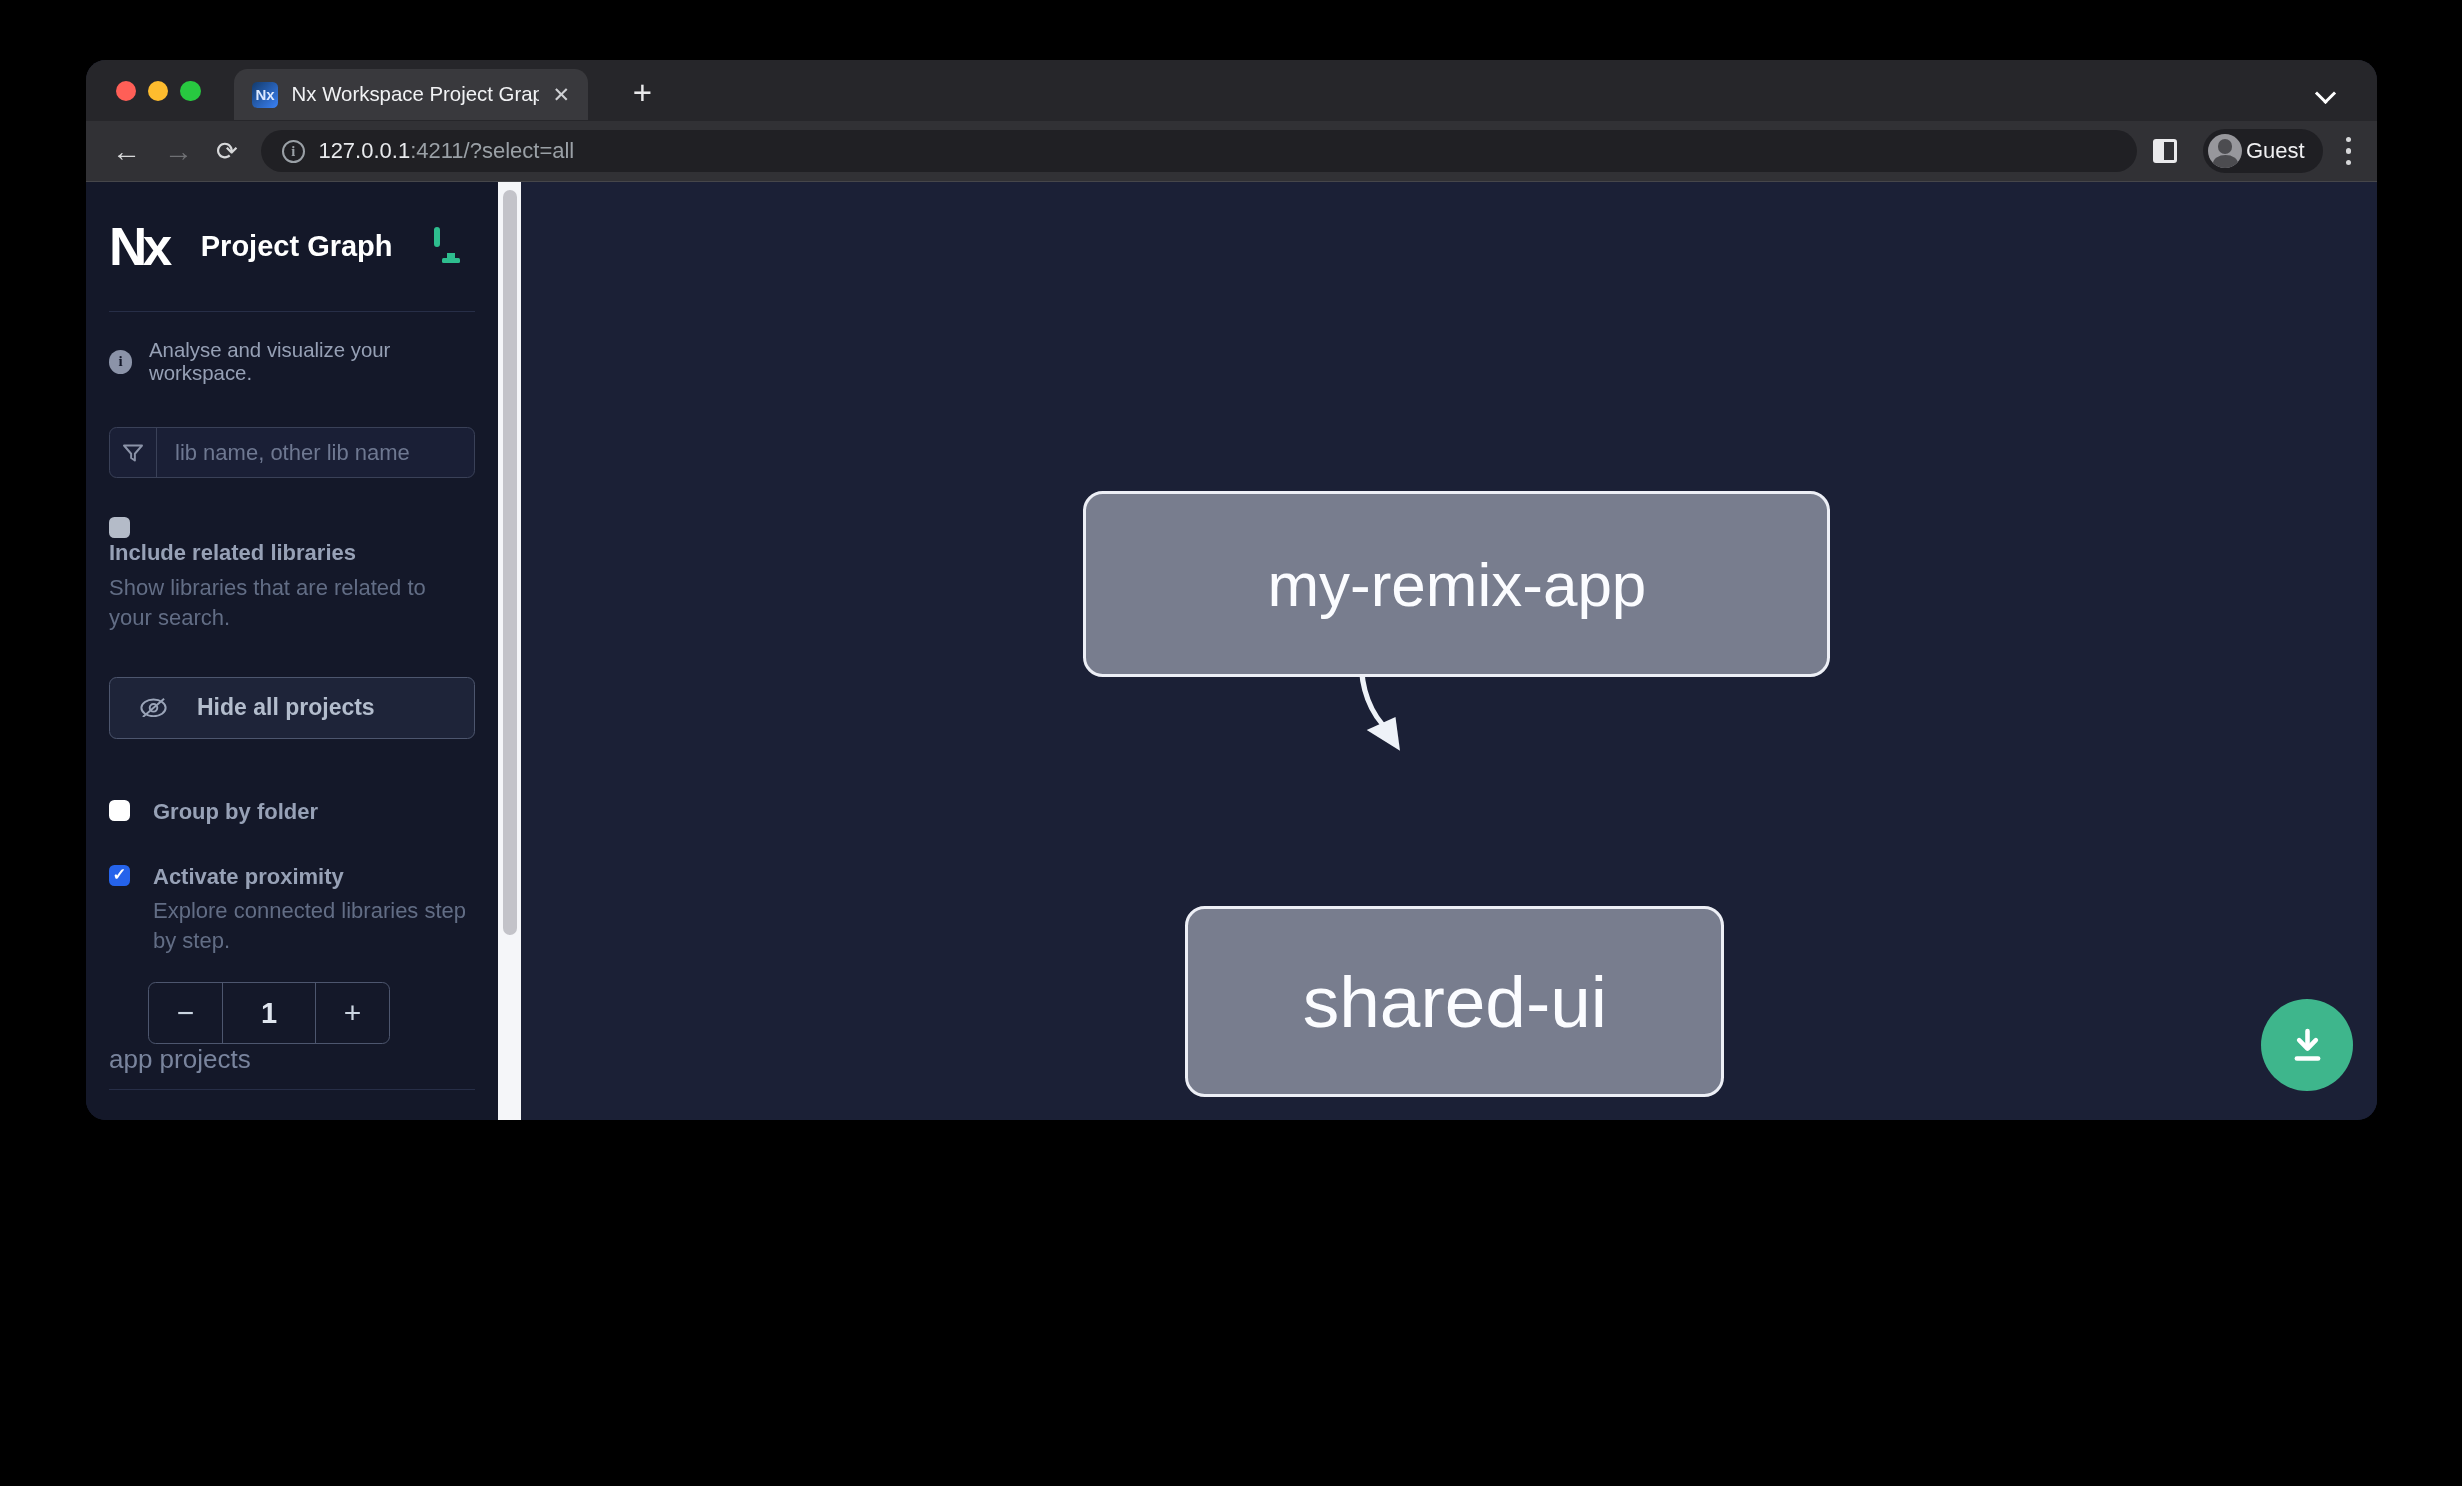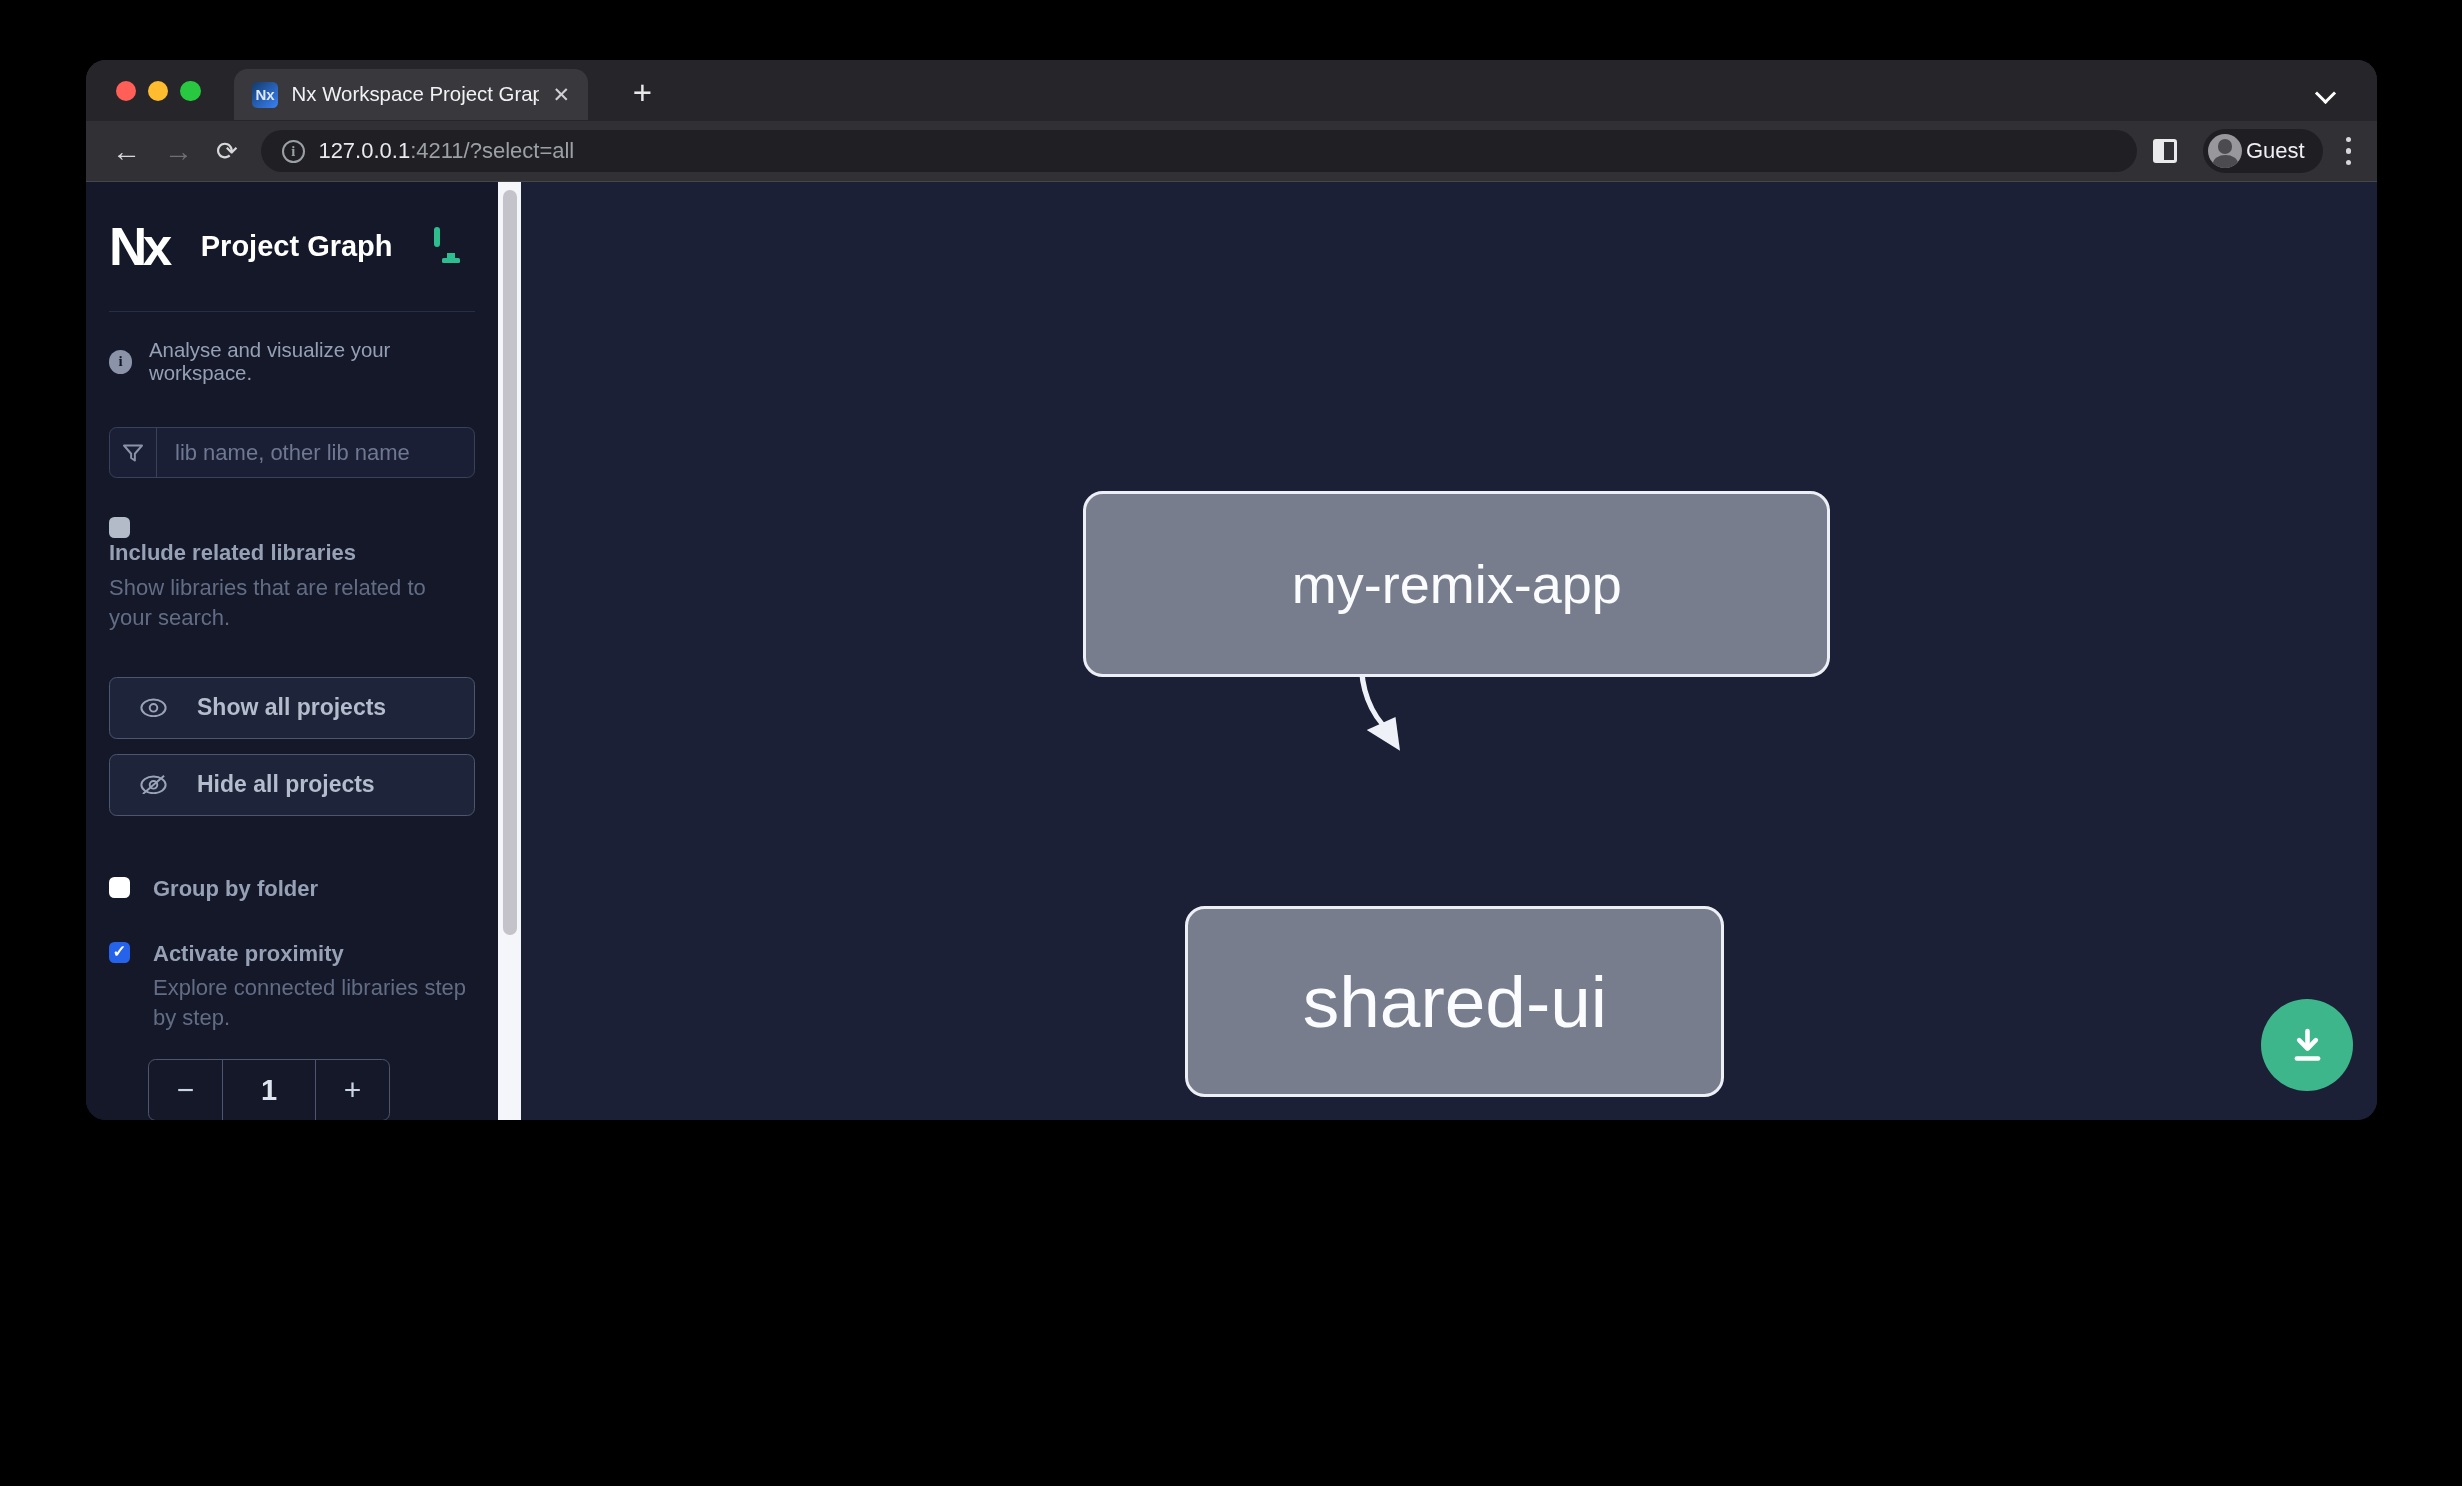--- a/index.html
+++ b/index.html
@@ -109,21 +109,21 @@
   .section-h.next { margin-top:47px; }
 
   
   .scrollstrip { width:23.4px; flex:none; background:#f5f6f9; position:relative; }
   .scrollthumb { position:absolute; left:4.5px; top:7.6px; width:14.4px; height:745px; border-radius:7.6px; background:#c3c3c9; }
 
   
   .canvas { flex:1; position:relative; background:#1b2036; overflow:hidden; }
   .gnode { position:absolute; background:#787d8e; border:3.8px solid #edeff6; border-radius:19.7px;
            display:flex; align-items:center; justify-content:center; color:#fbfcff; }
-  .gnode.app { left:562px; top:309px; width:747px; height:186px; font-size:54px; }
+  .gnode.app { left:562px; top:309px; width:747px; height:186px; font-size:62px; }
   .gnode.lib { left:664px; top:724px; width:539px; height:191px; font-size:73px; }
   .edges { position:absolute; left:0; top:0; width:100%; height:100%; }
 
   .fab { position:absolute; right:24px; bottom:29px; width:92px; height:92px; border-radius:50%;
          background:#3eb68c; display:flex; align-items:center; justify-content:center; }
 </style>
 </head>
 <body>
 
 <div class="stage">
@@ -193,27 +193,20 @@
 
         <div class="toggle" style="margin-top:36px;flex-direction:column;">
           <span class="cb muted"></span>
           <div>
             <div class="toggle-label">Include related libraries</div>
             <div class="toggle-desc">Show libraries that are related to your search.</div>
           </div>
         </div>
 
         <div style="margin-top:44px;">
-          <button class="sb-btn" style="margin-top:0;">
-            <svg class="eye" viewBox="0 0 38 26" fill="none" stroke="#9aa4b8" stroke-width="2.6">
-              <ellipse cx="19" cy="13" rx="16" ry="11"></ellipse>
-                <circle cx="19" cy="13" r="5"></circle>
-            </svg>
-            <span class="sb-btn-label">Show all projects</span>
-          </button>
           <button class="sb-btn">
             <svg class="eye" viewBox="0 0 38 26" fill="none" stroke="#9aa4b8" stroke-width="2.6">
               <ellipse cx="19" cy="13" rx="16" ry="11"></ellipse>
                 <circle cx="19" cy="13" r="5"></circle>
                 <line x1="5" y1="25" x2="33" y2="1"></line>
             </svg>
             <span class="sb-btn-label">Hide all projects</span>
           </button>
         </div>
 

